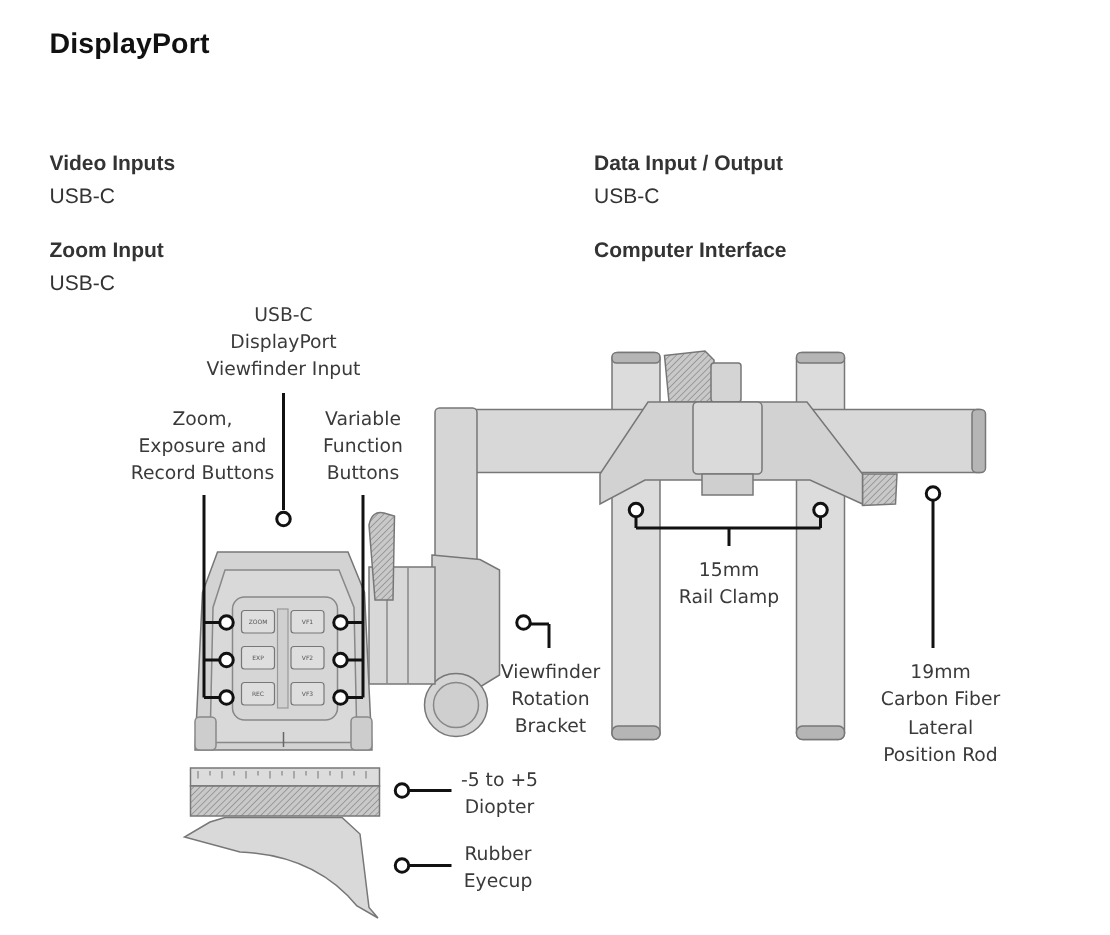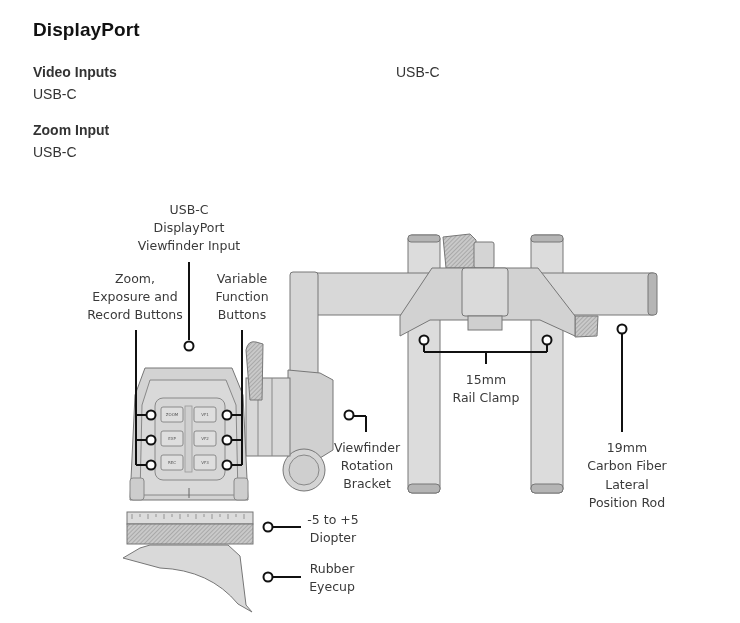--- a/index.html
+++ b/index.html
@@ -1,45 +1,47 @@
 <!DOCTYPE html>
 <html><head>
 <meta charset="utf-8">
 <style>
   html, body { margin: 0; padding: 0; background: #ffffff; }
   body { width: 740px; height: 623px; position: relative; overflow: hidden; font-family: "Liberation Sans", sans-serif; color: #222; }
   .title { position: absolute; left: 33px; top: 19px; font-size: 19px; font-weight: bold; color: #111; letter-spacing: 0.1px; }
   .spec { position: absolute; }
-  .spec .label { font-size: 14px; font-weight: bold; color: #333; display: block; height: 22px; line-height: 22px; }
+  .spec .label { font-size: 14px; font-weight: bold; color: #333; display: block; height: 22px; line-height: 22px; margin-top: 36px; }
   .spec .value { font-size: 14px; color: #333; display: block; height: 22px; line-height: 22px; }
   #s1 { left: 33px; top: 61px; }
   #s2 { left: 396px; top: 61px; }
   #s3 { left: 33px; top: 119px; }
   #s4 { left: 396px; top: 119px; }
   svg.diagram { position: absolute; left: 0; top: 0; }
   .dlabel { font-family: "DejaVu Sans", sans-serif; font-size: 12.5px; fill: #3a3a3a; text-anchor: middle; }
   .btnlabel { font-family: "DejaVu Sans", sans-serif; font-size: 4px; fill: #555; text-anchor: middle; }
 </style>
 </head>
 <body>
 
 <div class="title">DisplayPort</div>
 
 <div class="spec" id="s1">
   <span class="label">Video Inputs</span>
   <span class="value">USB-C</span>
 </div>
 <div class="spec" id="s2">
+  <span class="label">Data Input / Output</span>
   <span class="value">USB-C</span>
 </div>
 <div class="spec" id="s3">
   <span class="label">Zoom Input</span>
   <span class="value">USB-C</span>
 </div>
 <div class="spec" id="s4">
+  <span class="label">Computer Interface</span>
 </div>
 
 <svg class="diagram" width="740" height="623" viewBox="0 0 740 623">
   <defs>
     <pattern id="hatch" width="3" height="3" patternUnits="userSpaceOnUse" patternTransform="rotate(45)">
       <rect width="3" height="3" fill="#c9c9c9"></rect>
       <line x1="0" y1="0" x2="0" y2="3" stroke="#8a8a8a" stroke-width="1"></line>
     </pattern>
   </defs>
 

